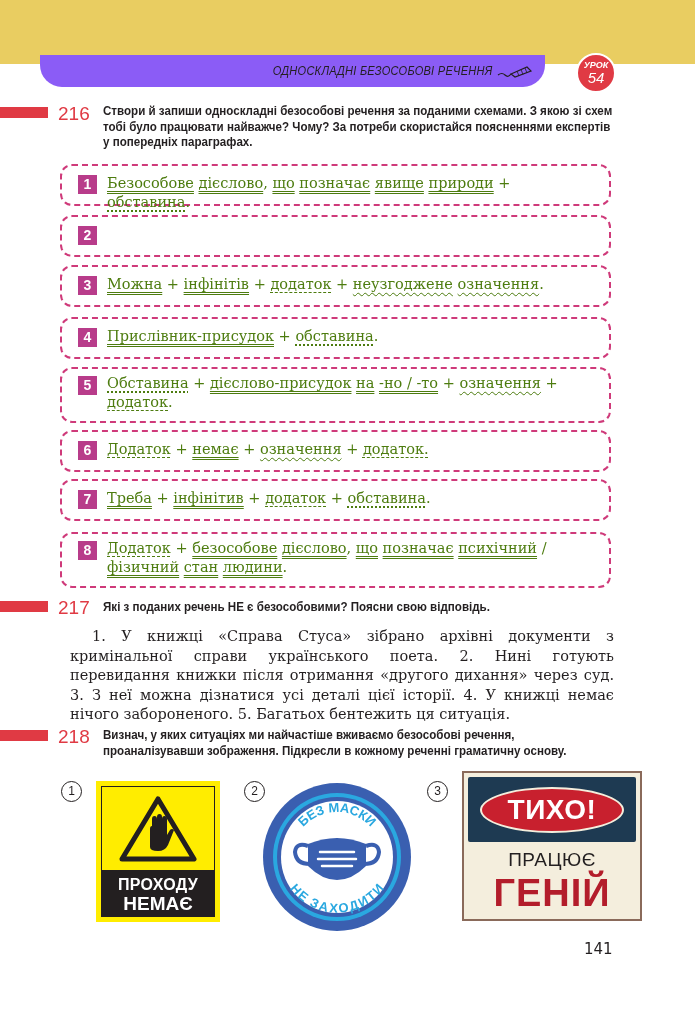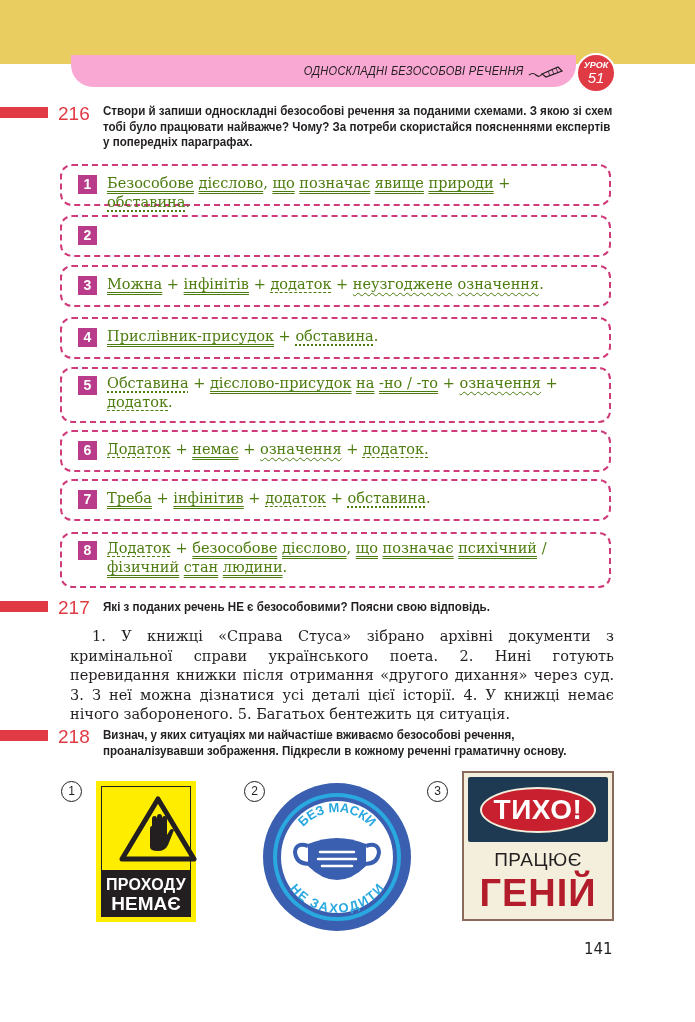--- a/index.html
+++ b/index.html
@@ -4,21 +4,21 @@
   <style>
     * { box-sizing: border-box; margin: 0; padding: 0; }
     body {
       width: 695px; height: 1022px; background: #ffffff; position: relative; overflow: hidden;
       font-family: "DejaVu Serif", serif; color: #231f20;
     }
     .top-band {
       position: absolute; left: 0; top: 0; width: 695px; height: 64px; background: #e9cd61;
     }
     .title-tab {
-      position: absolute; left: 71px; top: 55px; width: 505px; height: 32px; background: #f9a8d4;
+      position: absolute; left: 40px; top: 55px; width: 505px; height: 32px; background: #8b5cf6;
       border-radius: 0 0 22px 22px;
     }
     .title-text {
       position: absolute; right: 52px; top: 8px; font-family: "Liberation Sans", sans-serif;
       font-style: italic; font-size: 13px; letter-spacing: 0.3px; color: #231f20;
       transform: scaleX(0.85); transform-origin: right center; white-space: nowrap;
     }
     .pencil-icon { position: absolute; right: 12px; top: 10px; width: 36px; height: 14px; }
     .lesson-badge {
       position: absolute; left: 576px; top: 53px; width: 40px; height: 40px; border-radius: 50%;
@@ -59,35 +59,35 @@
       position: absolute; left: 70px; width: 544px; font-size: 14.5px; line-height: 19.5px;
       text-align: justify; color: #231f20; text-indent: 22px;
     }
 
     .img-num {
       position: absolute; width: 21px; height: 21px; border: 1.5px solid #231f20; border-radius: 50%;
       font-family: "Liberation Sans", sans-serif; font-size: 12px; text-align: center; line-height: 18px;
       background: #fff;
     }
     .sign1 {
-      position: absolute; left: 96px; top: 781px; width: 100px; height: 141px; background: #ffed00;
+      position: absolute; left: 96px; top: 781px; width: 124px; height: 141px; background: #ffed00;
       padding: 1px;
     }
     .sign1-inner { position: absolute; left: 5px; top: 5px; right: 5px; bottom: 5px; border: 1.5px solid #231f20; }
     .sign1-text {
       position: absolute; left: 5px; right: 5px; bottom: 5px; height: 47px; background: #231f20;
       color: #fff; font-family: "Liberation Sans", sans-serif; font-weight: bold; text-align: center;
       line-height: 1;
     }
     .sign1-text .a { display: block; font-size: 16px; margin-top: 7px; letter-spacing: 0.3px; }
     .sign1-text .b { display: block; font-size: 19px; margin-top: 1px; }
 
     .sign2 { position: absolute; left: 262px; top: 782px; width: 150px; height: 150px; }
     .sign3 {
-      position: absolute; left: 462px; top: 771px; width: 152px; height: 150px; background: #f4eedd;
+      position: absolute; left: 462px; top: 771px; width: 180px; height: 150px; background: #f4eedd;
       border: 2px solid #8a6a5a;
     }
     .sign3-top {
       position: absolute; left: 4px; top: 4px; right: 4px; height: 65px; background: #1e3a52; border-radius: 2px;
     }
     .sign3-oval {
       position: absolute; left: 12px; top: 10px; right: 12px; height: 46px; background: #c8202e;
       border-radius: 50%; border: 2px solid #f4eedd; color: #fff; text-align: center;
       font-family: "Liberation Sans", sans-serif; font-weight: bold; font-size: 28px; line-height: 42px;
       transform: scaleX(1); letter-spacing: 0.5px;
@@ -113,21 +113,21 @@
   <svg class="pencil-icon" viewBox="0 0 36 14">
     <path d="M1 10 Q5 7 8 10 T14 9" fill="none" stroke="#231f20" stroke-width="1.2"></path>
     <path d="M14 9 L30 2 L34 6 L18 12 Z" fill="none" stroke="#231f20" stroke-width="1.2"></path>
     <line x1="20" y1="6" x2="22" y2="11" stroke="#231f20" stroke-width="0.8"></line>
     <line x1="24" y1="4.5" x2="26" y2="9.5" stroke="#231f20" stroke-width="0.8"></line>
     <line x1="28" y1="3" x2="30" y2="8" stroke="#231f20" stroke-width="0.8"></line>
   </svg>
 </div>
 <div class="lesson-badge">
   <span class="l1">УРОК</span>
-  <span class="l2">51</span>
+  <span class="l2">54</span>
 </div>
 
 <div class="ex-bar" style="top:107px"></div>
 <div class="ex-num" style="top:104px">216</div>
 <div class="ex-text" style="top:104px">Створи й запиши односкладні безособові речення за поданими схемами. З якою зі схем тобі було працювати найважче? Чому? За потреби скористайся поясненнями експертів у попередніх параграфах.</div>
 
 <div id="schemes">
     <div class="scheme" style="top: 164px; height: 42px;">
       <div class="scheme-num" style="top: 9px;">1</div>
       <div class="scheme-text" style="top: 8px;"><span class="u2" style="white-space: pre-wrap;">Безособове</span><span style="white-space: pre-wrap;"> </span><span class="u2" style="white-space: pre-wrap;">дієслово</span><span style="white-space: pre-wrap;">, </span><span class="u2" style="white-space: pre-wrap;">що</span><span style="white-space: pre-wrap;"> </span><span class="u2" style="white-space: pre-wrap;">позначає</span><span style="white-space: pre-wrap;"> </span><span class="u2" style="white-space: pre-wrap;">явище</span><span style="white-space: pre-wrap;"> </span><span class="u2" style="white-space: pre-wrap;">природи</span><span style="white-space: pre-wrap;"> + </span><span class="udot" style="white-space: pre-wrap;">обставина</span><span style="white-space: pre-wrap;">.</span></div>

